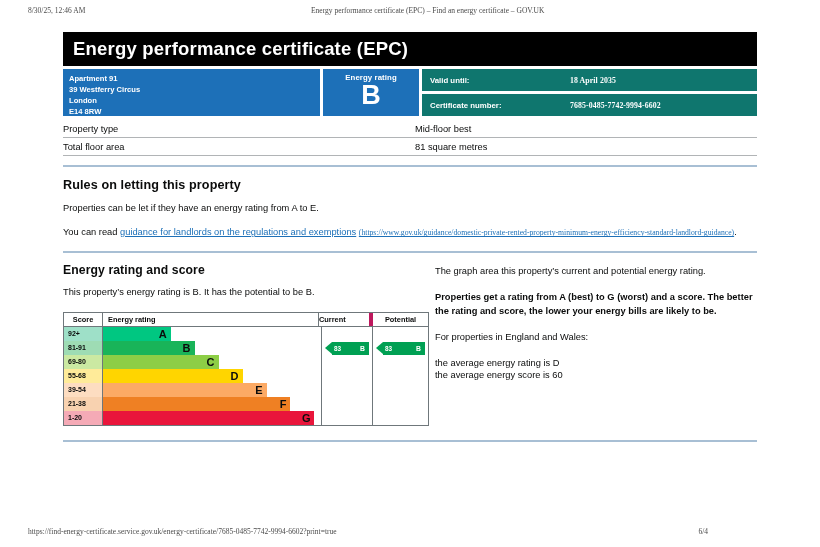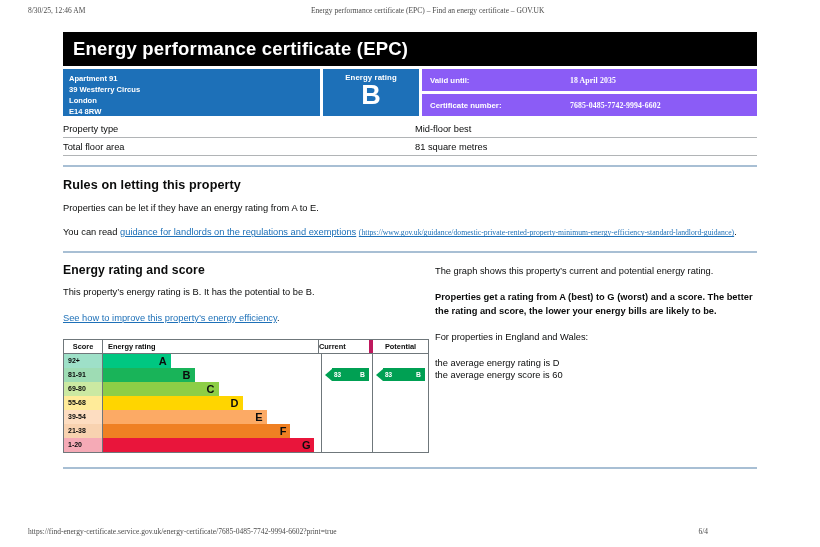--- a/index.html
+++ b/index.html
@@ -98,21 +98,21 @@
     line-height: 0.95;
     margin-top: 1px;
   }
   .bs-meta {
     flex: 1;
     display: flex;
     flex-direction: column;
     gap: 3px;
   }
   .bs-row {
-    background: #8b5cf6;
+    background: #0f766e;
     color: #ffffff;
     flex: 1;
     display: flex;
     align-items: center;
     font-size: 7.8px;
     font-weight: bold;
   }
   .bs-row .k { width: 140px; padding-left: 8px; }
   .bs-row .v { letter-spacing: 0.1px; font-family: Liberation Serif, serif; }
 
@@ -337,21 +337,20 @@
     <span>You can read </span><a class="lnk" href="#">guidance for landlords on the regulations and exemptions</a> <span class="urlpart">(https://www.gov.uk/guidance/domestic-private-rented-property-minimum-energy-efficiency-standard-landlord-guidance)</span><span>.</span>
   </p>
 
   <div class="ruler" style="margin-top:11px;"></div>
 
   <div class="cols">
 
     <div class="colL">
       <h3>Energy rating and score</h3>
       <p style="width:270px;">This property’s energy rating is B. It has the potential to be B.</p>
-      <p style="width:266px;margin-top:13px;"><a class="lnk" href="#">See how to improve this property’s energy efficiency</a><span>.</span></p>
 
       <div class="epc">
         <div class="epc-head">
           <div class="h-score">Score</div>
           <div class="h-rating">Energy rating</div>
           <div class="h-current">Current</div>
           <div class="h-potential">Potential</div>
         </div>
         <div class="epc-body">
           <div class="epc-left" id="epc-scores">
@@ -402,21 +401,21 @@
                   <span>83</span>
                   <span class="m-letter">B</span>
                 </div>
               </div>
             </div>
         </div>
       </div>
     </div>
 
     <div class="colR">
-      <p>The graph shows this property’s current and potential energy rating.</p>
+      <p>The graph area this property’s current and potential energy rating.</p>
       <p class="strong">Properties get a rating from A (best) to G (worst) and a score. The better the rating and score, the lower your energy bills are likely to be.</p>
       <p>For properties in England and Wales:</p>
       <p class="tight">
         <span>the average energy rating is D</span><br>
         <span>the average energy score is 60</span>
       </p>
     </div>
   </div>
 
   <div class="epc-bottom-rule" style="margin-top:14px;"></div>

